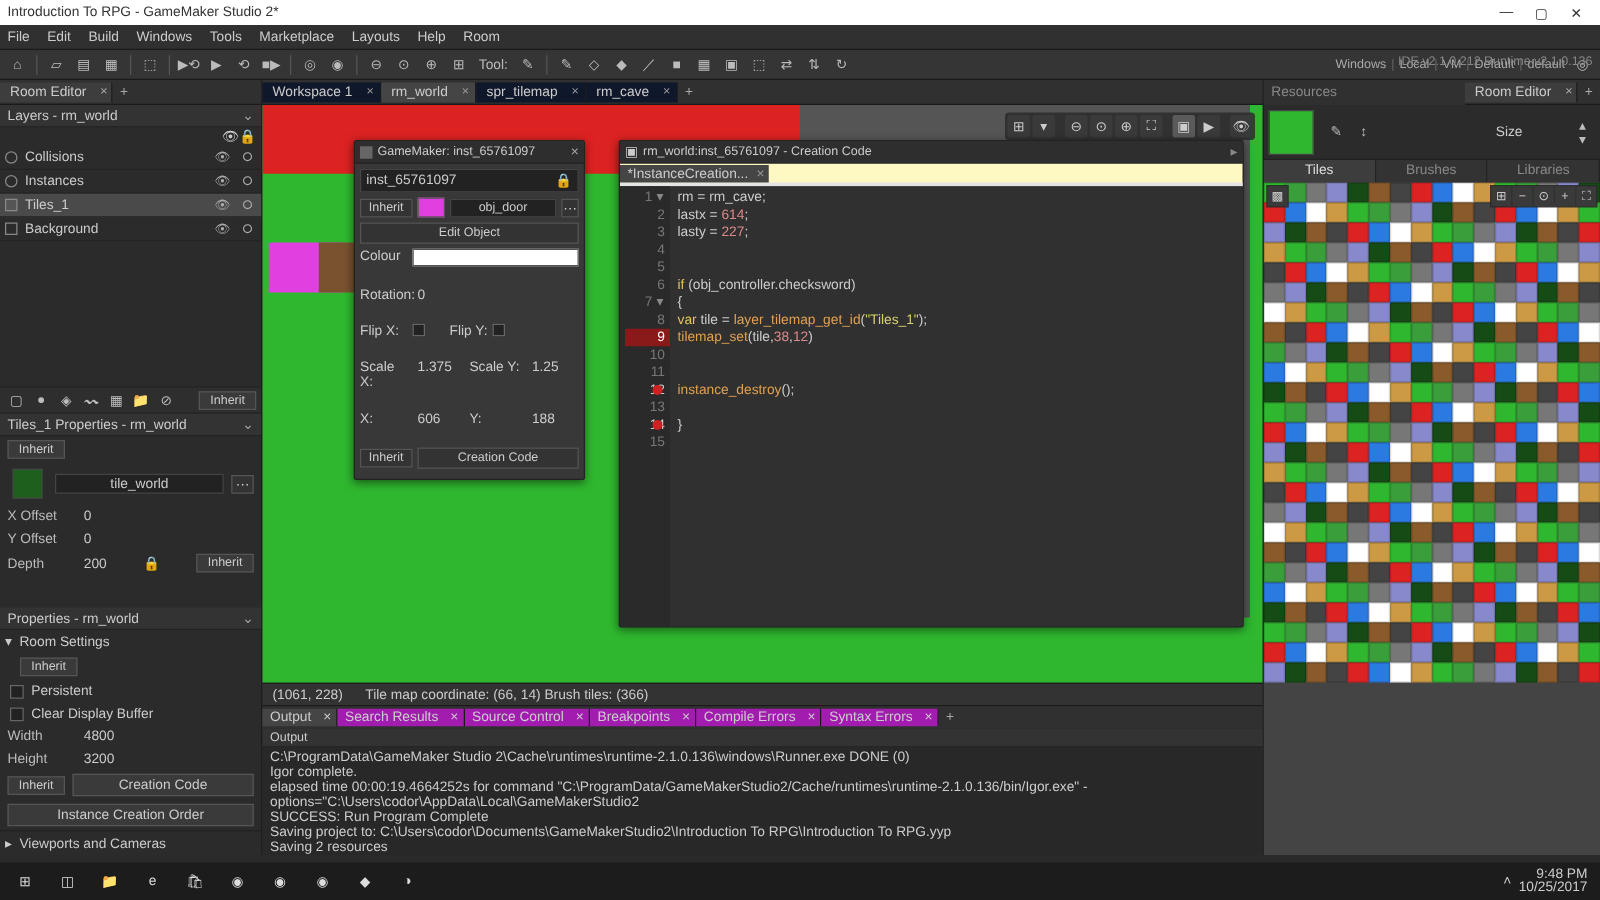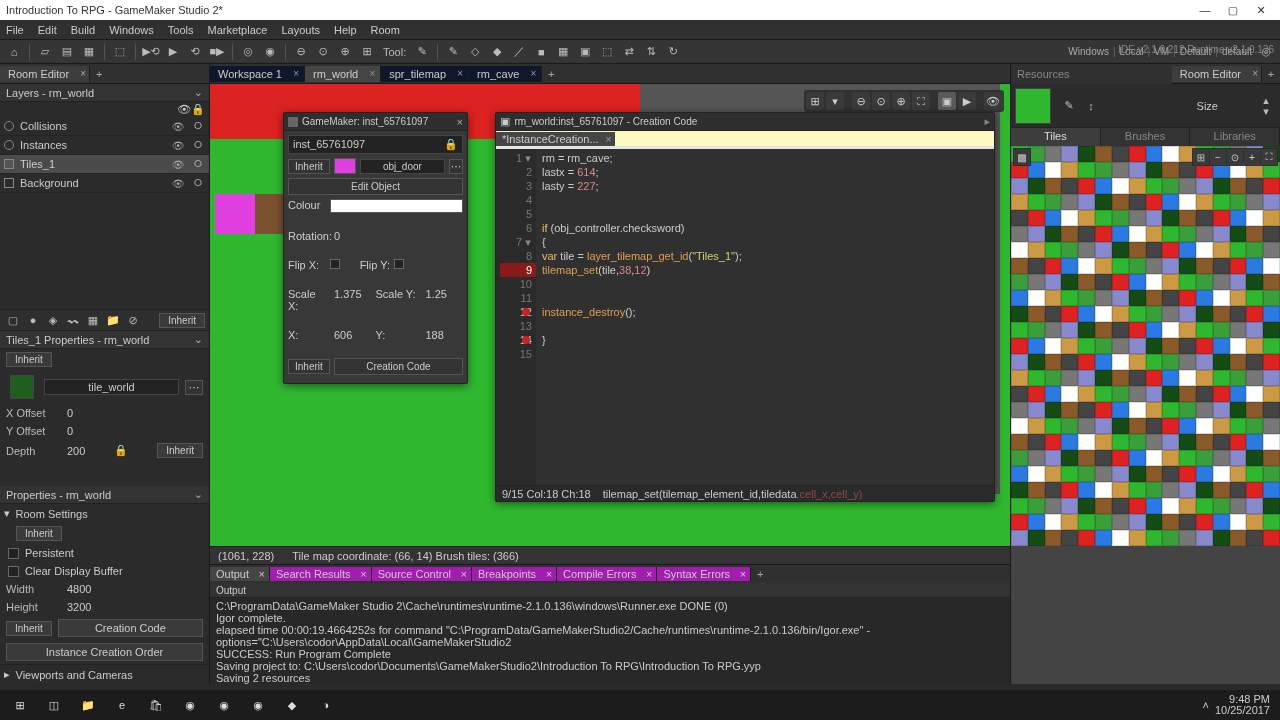--- a/index.html
+++ b/index.html
@@ -420,24 +420,20 @@
 {
 <span class="kw">var</span> tile = <span class="fn">layer_tilemap_get_id</span>(<span class="str">"Tiles_1"</span>);
 <span class="fn">tilemap_set</span>(tile,<span class="num">38</span>,<span class="num">12</span>)
 
 
 <span class="fn">instance_destroy</span>();
 
 }
 </div>
         </div>
-        <div class="code-status">
-          <span>9/15 Col:18 Ch:18</span>
-          <span class="help"><span>tilemap_set(tilemap_element_id,tiledata</span><span class="hint">,cell_x,cell_y)</span></span>
-        </div>
       </div>
     </div>
     <div class="status-bar">
       <span>(1061, 228)</span>
       <span>Tile map coordinate: (66, 14) Brush tiles: (366)</span>
     </div>
 
     <div class="bottom-row">
       <div class="out-tabs">
         <div class="otab active"><span>Output</span><span class="x">×</span></div>

